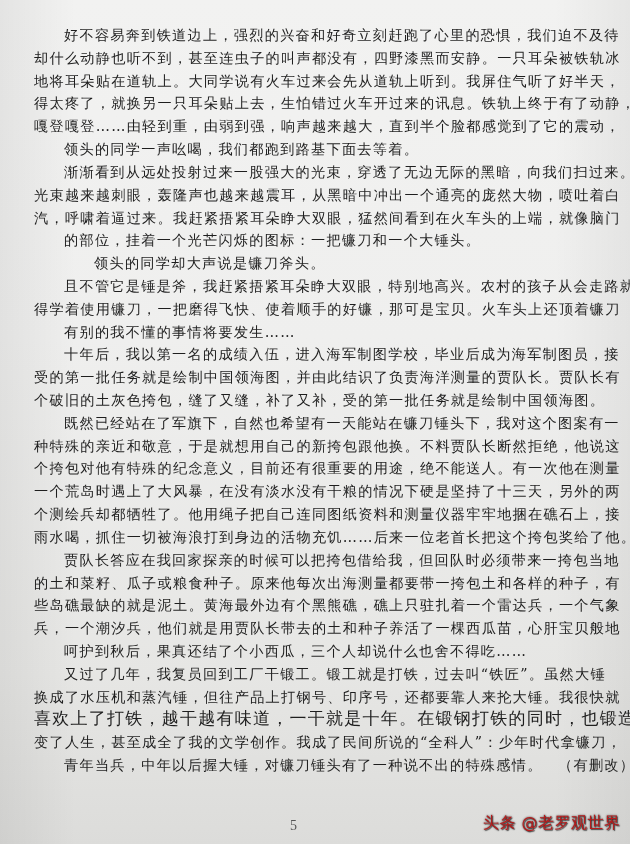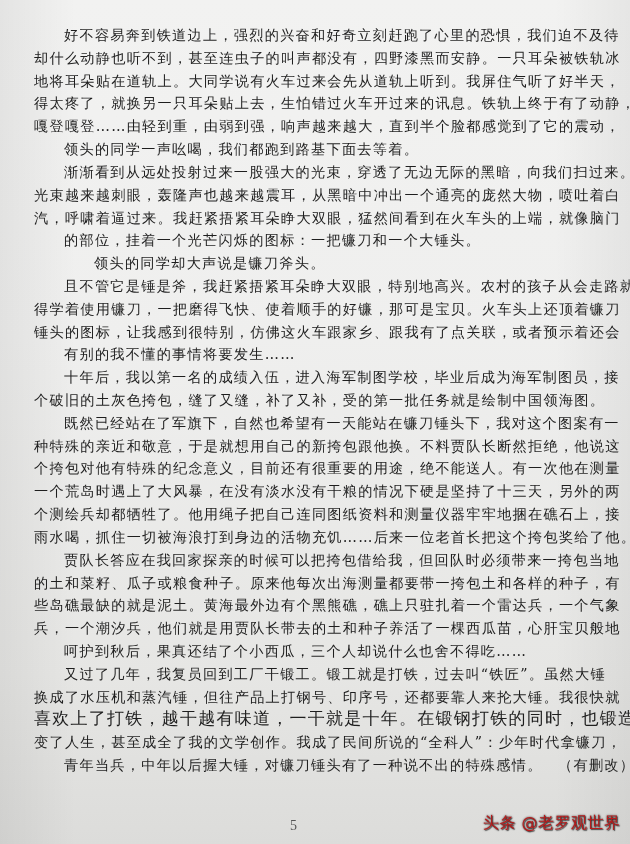--- a/index.html
+++ b/index.html
@@ -48,23 +48,23 @@
     <div class="line" style="height: 22.8235px; line-height: 22.8235px; font-size: 14.2px;">得太疼了，就换另一只耳朵贴上去，生怕错过火车开过来的讯息。铁轨上终于有了动静，</div>
     <div class="line" style="height: 22.8235px; line-height: 22.8235px; font-size: 14.2px;">嘎登嘎登……由轻到重，由弱到强，响声越来越大，直到半个脸都感觉到了它的震动，</div>
     <div class="line last" style="height: 22.8235px; line-height: 22.8235px; font-size: 14.2px;">领头的同学一声吆喝，我们都跑到路基下面去等着。</div>
     <div class="line indent" style="height: 22.8235px; line-height: 22.8235px; font-size: 14.2px;">渐渐看到从远处投射过来一股强大的光束，穿透了无边无际的黑暗，向我们扫过来。</div>
     <div class="line" style="height: 22.8235px; line-height: 22.8235px; font-size: 14.2px;">光束越来越刺眼，轰隆声也越来越震耳，从黑暗中冲出一个通亮的庞然大物，喷吐着白</div>
     <div class="line" style="height: 22.8235px; line-height: 22.8235px; font-size: 14.2px;">汽，呼啸着逼过来。我赶紧捂紧耳朵睁大双眼，猛然间看到在火车头的上端，就像脑门</div>
     <div class="line last" style="height: 22.8235px; line-height: 22.8235px; font-size: 14.2px;">的部位，挂着一个光芒闪烁的图标：一把镰刀和一个大锤头。</div>
     <div class="line indent last" style="height: 22.8235px; line-height: 22.8235px; font-size: 14.2px;">领头的同学却大声说是镰刀斧头。</div>
     <div class="line indent" style="height: 22.8235px; line-height: 22.8235px; font-size: 14.2px;">且不管它是锤是斧，我赶紧捂紧耳朵睁大双眼，特别地高兴。农村的孩子从会走路就</div>
     <div class="line" style="height: 22.8235px; line-height: 22.8235px; font-size: 14.2px;">得学着使用镰刀，一把磨得飞快、使着顺手的好镰，那可是宝贝。火车头上还顶着镰刀</div>
-    <div class="line" style="height: 22.8235px; line-height: 22.8235px; font-size: 14.2px;">锤头的图标，让我感到很特别，仿佛这火车跟家乡、跟我有了点关联，或者预示着还会</div>
     <div class="line last" style="height: 22.8235px; line-height: 22.8235px; font-size: 14.2px;">有别的我不懂的事情将要发生……</div>
     <div class="line indent" style="height: 22.8235px; line-height: 22.8235px; font-size: 14.2px;">十年后，我以第一名的成绩入伍，进入海军制图学校，毕业后成为海军制图员，接</div>
+    <div class="line" style="height: 22.8235px; line-height: 22.8235px; font-size: 14.2px;">受的第一批任务就是绘制中国领海图，并由此结识了负责海洋测量的贾队长。贾队长有</div>
     <div class="line" style="height: 22.8235px; line-height: 22.8235px; font-size: 14.2px;">个破旧的土灰色挎包，缝了又缝，补了又补，受的第一批任务就是绘制中国领海图。</div>
     <div class="line indent" style="height: 22.8235px; line-height: 22.8235px; font-size: 14.2px;">既然已经站在了军旗下，自然也希望有一天能站在镰刀锤头下，我对这个图案有一</div>
     <div class="line" style="height: 22.8235px; line-height: 22.8235px; font-size: 14.2px;">种特殊的亲近和敬意，于是就想用自己的新挎包跟他换。不料贾队长断然拒绝，他说这</div>
     <div class="line" style="height: 22.8235px; line-height: 22.8235px; font-size: 14.2px;">个挎包对他有特殊的纪念意义，目前还有很重要的用途，绝不能送人。有一次他在测量</div>
     <div class="line" style="height: 22.8235px; line-height: 22.8235px; font-size: 14.2px;">一个荒岛时遇上了大风暴，在没有淡水没有干粮的情况下硬是坚持了十三天，另外的两</div>
     <div class="line" style="height: 22.8235px; line-height: 22.8235px; font-size: 14.2px;">个测绘兵却都牺牲了。他用绳子把自己连同图纸资料和测量仪器牢牢地捆在礁石上，接</div>
     <div class="line" style="height: 22.8235px; line-height: 22.8235px; font-size: 14.2px;">雨水喝，抓住一切被海浪打到身边的活物充饥……后来一位老首长把这个挎包奖给了他。</div>
     <div class="line indent" style="height: 22.8235px; line-height: 22.8235px; font-size: 14.2px;">贾队长答应在我回家探亲的时候可以把挎包借给我，但回队时必须带来一挎包当地</div>
     <div class="line" style="height: 22.8235px; line-height: 22.8235px; font-size: 14.2px;">的土和菜籽、瓜子或粮食种子。原来他每次出海测量都要带一挎包土和各样的种子，有</div>
     <div class="line" style="height: 22.8235px; line-height: 22.8235px; font-size: 14.2px;">些岛礁最缺的就是泥土。黄海最外边有个黑熊礁，礁上只驻扎着一个雷达兵，一个气象</div>

